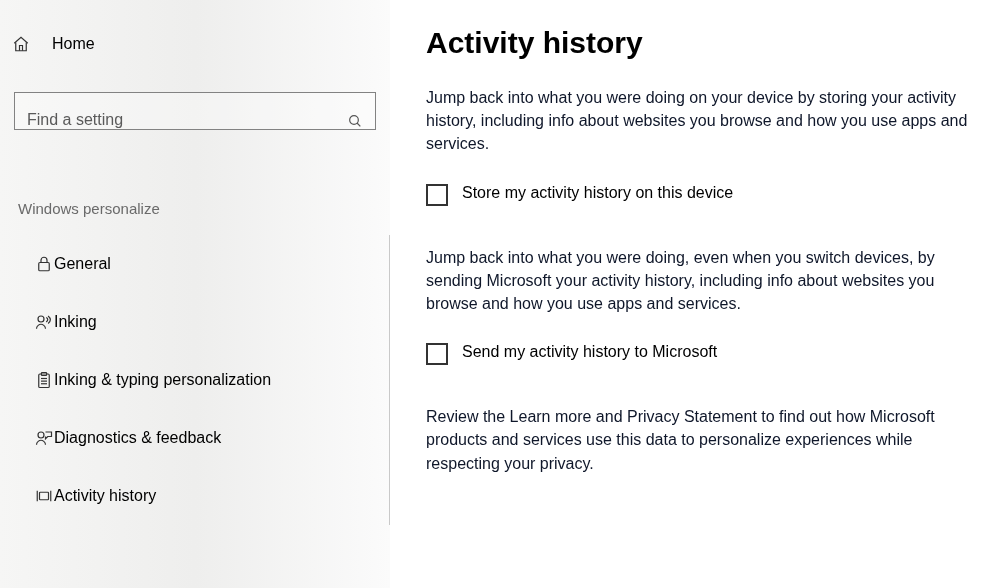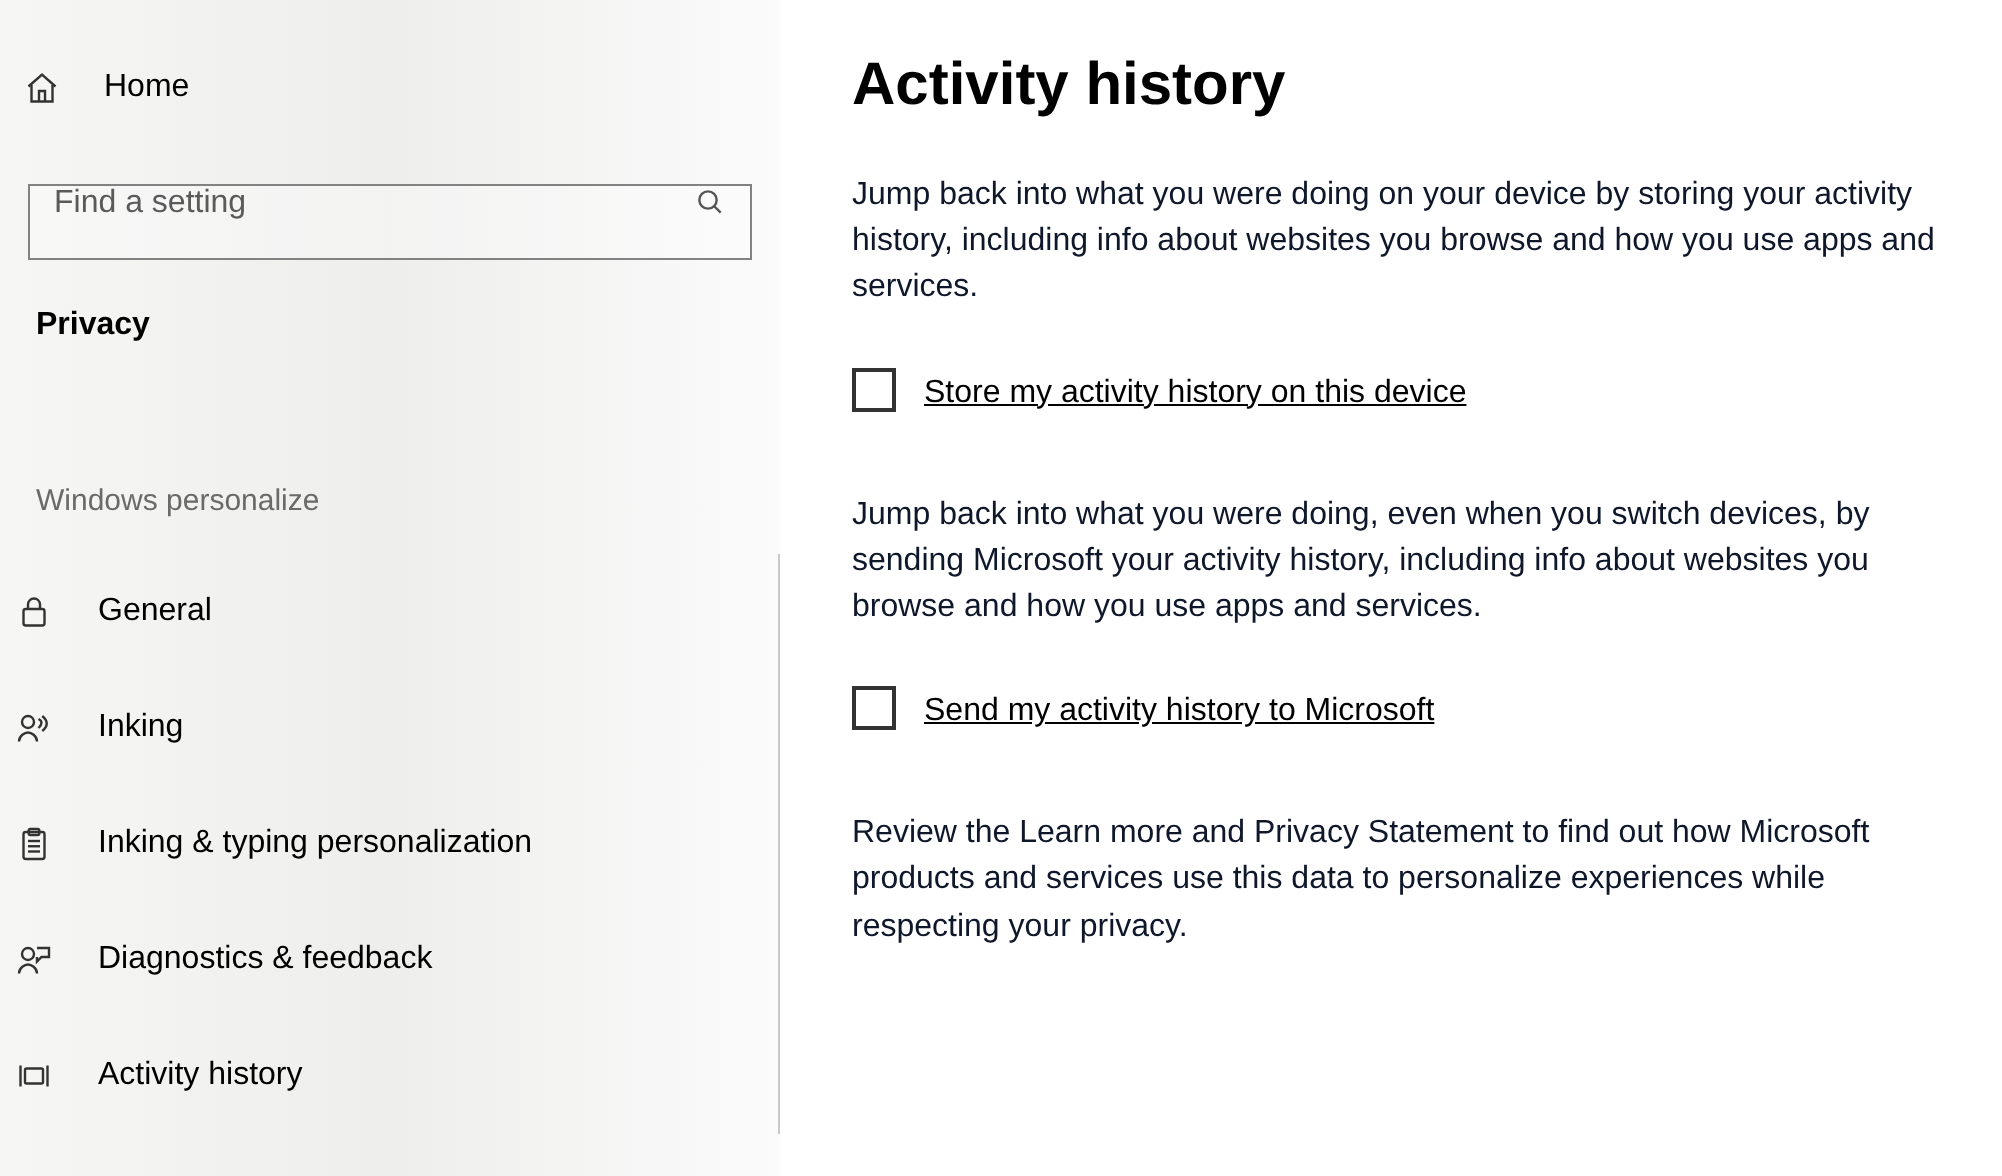--- a/index.html
+++ b/index.html
@@ -32,21 +32,21 @@
     padding-left: 12px;
     gap: 22px;
     cursor: pointer;
     font-size: 16px;
   }
   .search-wrap {
     margin: 30px 14px 0 14px;
   }
   .search-box {
     display: flex;
-    align-items: flex-start;
+    align-items: flex-end;
     height: 38px;
     border: 1px solid #828282;
     background: rgba(255,255,255,0.3);
   }
   .search-input {
     flex: 1;
     border: none;
     outline: none;
     background: transparent;
     font-size: 16px;
@@ -73,22 +73,21 @@
     padding: 70px 0 18px 18px;
   }
   .nav-list {
     border-right: 1px solid #c9c9c9;
     padding-right: 0;
   }
   .nav-item {
     display: flex;
     align-items: center;
     height: 58px;
-    padding-left: 7px;
-    gap: 22px;
+    padding-left: 34px;
     cursor: pointer;
     font-size: 16px;
   }
   .nav-item .icon {
     width: 20px;
     display:flex;
     align-items:center;
     justify-content:center;
   }
   .icon svg { display:block; }
@@ -104,24 +103,23 @@
   }
   .body-text {
     font-size: 16px;
     line-height: 1.45;
     color: #0f172a;
     max-width: 560px;
     margin-bottom: 28px;
   }
   .checkbox-row {
     display: flex;
-    align-items: flex-end;
+    align-items: flex-start;
     gap: 14px;
     margin-bottom: 40px;
-    text-decoration: underline;
   }
   .checkbox {
     width: 22px;
     height: 22px;
     border: 2px solid #333333;
     background: #fff;
     cursor: pointer;
     flex-shrink: 0;
   }
   .checkbox-label {
@@ -151,21 +149,20 @@
         <input class="search-input" type="text" placeholder="Find a setting" style="">
         <span class="search-icon">
           <svg width="16" height="16" viewBox="0 0 24 24" fill="none" stroke="#555" stroke-width="1.8">
             <circle cx="10.5" cy="10.5" r="6.5"></circle>
             <line x1="20" y1="20" x2="15" y2="15"></line>
           </svg>
         </span>
       </div>
     </div>
 
-    <div class="category-title">Privacy</div>
 
     <div class="section-header">Windows personalize</div>
 
     <div class="nav-list">
 
       <div class="nav-item">
         <span class="icon">
           <svg width="18" height="18" viewBox="0 0 24 24" fill="none" stroke="#333" stroke-width="1.6">
             <rect x="5" y="10" width="14" height="11" rx="1.5"></rect>
             <path d="M8 10 V7 a4 4 0 0 1 8 0 V10"></path>

